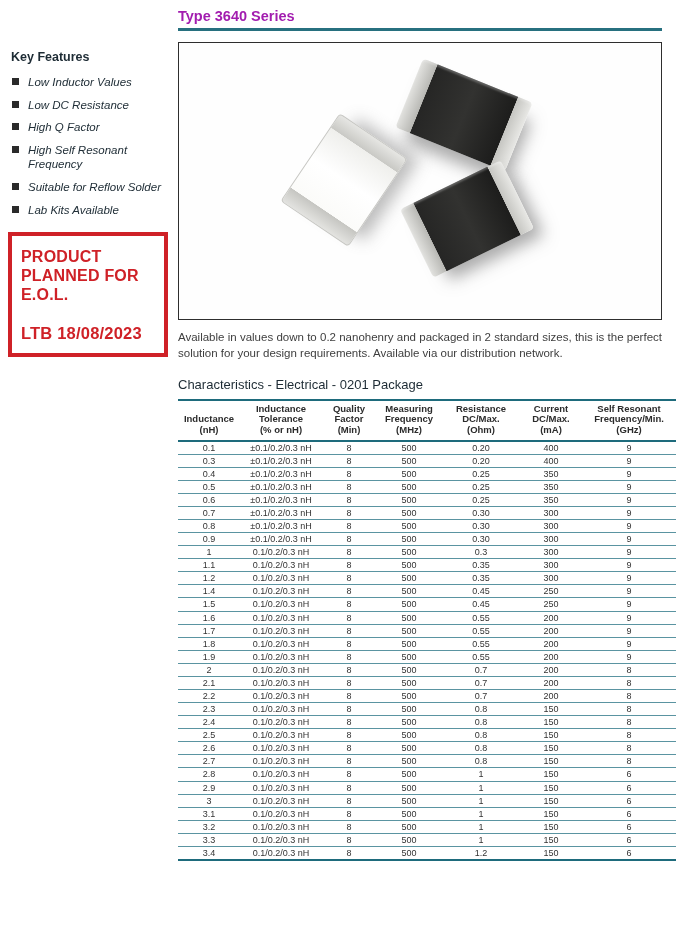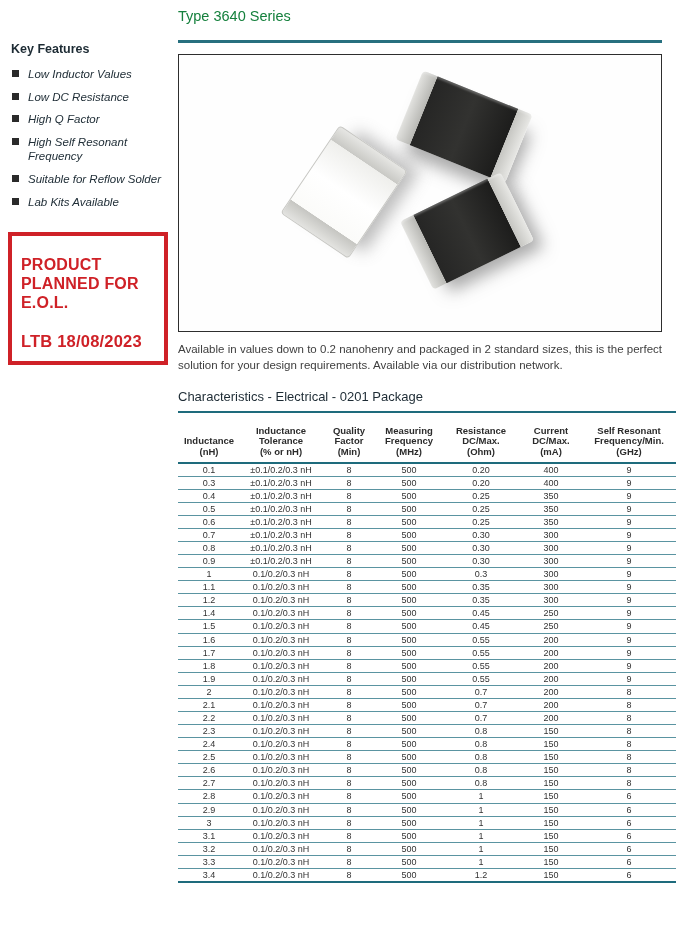--- a/index.html
+++ b/index.html
@@ -5,38 +5,38 @@
   html, body { margin:0; padding:0; }
   body {
     width:685px; height:946px; position:relative; overflow:hidden;
     background:#ffffff;
     font-family:"Liberation Sans", sans-serif;
     color:#222;
   }
 
   
   .sidebar { position:absolute; left:11px; top:42px; width:160px; }
-  .kf-heading { font-size:12.5px; font-weight:bold; color:#1d2b34; margin:0 0 11px 0; }
+  .kf-heading { font-size:12.5px; font-weight:bold; color:#1d2b34; margin:8px 0 11px 0; }
   .kf-list { list-style:none; margin:0; padding:0; }
   .kf-item { position:relative; padding-left:17px; margin-bottom:8px;
              font-size:11.5px; line-height:1.27; color:#212f38;font-style:italic; }
   .bullet { position:absolute; left:1px; top:3px; width:7px; height:7px; background:#2a2a2a; display:block; }
 
   
   .eol-box {
     position:absolute; left:8px; top:232px; width:136px;
-    border:4px solid #cf2127; padding:20px 7px 10px 9px;
+    border:4px solid #cf2127; padding:12px 7px 10px 9px;
     color:#cf2127; font-weight:bold; font-size:16px; line-height:1.18;
     letter-spacing:0.2px;
   }
   .eol-ltb { margin-top:19px; font-size:16.5px; white-space:nowrap; }
 
   
   .main { position:absolute; left:178px; top:8px; width:484px; }
-  .page-title { font-size:14.5px; font-weight:normal; color:#15803d; margin:0 0 16px 0; }
+  .page-title { font-size:14.5px; font-weight:bold; color:#a21caf; margin:0 0 4px 0; }
   .title-rule { height:3px; background:#27707f; }
 
   
   .photo {
     margin-top:11px; height:276px; border:1px solid #2e2e2e;
     position:relative; background:#fefefe; overflow:hidden;
   }
   .chip { position:absolute; border-radius:4px; }
   .chip-black {
     background:linear-gradient(90deg,#e2e2df 0%,#b9b9b5 13%,#262625 13.5%,#323230 50%,#1d1d1c 86.5%,#c6c6c2 87%,#e8e8e5 100%);
@@ -54,21 +54,21 @@
   
   .desc { margin-top:9px; }
   .desc p { font-size:11.5px; color:#3e3e3e; text-align:justify; line-height:1.42; margin:0 0 7px 0; }
 
   
   .char-heading { font-size:13px; font-weight:normal; color:#1d2b34; margin:15px 0 7px 0; }
   table.spec { width:100%; border-collapse:collapse; table-layout:fixed; }
   table.spec th {
     font-size:9.5px; font-weight:bold; color:#2b2b2b;
     white-space:pre-line; vertical-align:bottom; text-align:center;
-    padding:13px 1px 4px; line-height:1.12;
+    padding:3px 1px 4px; line-height:1.12;
     border-top:2px solid #1e6b7c; border-bottom:2px solid #1e6b7c;
     background:#ffffff;
   }
   table.spec td {
     font-size:9px; color:#333; text-align:center;
     padding:1px 2px; line-height:1.12;
     border-bottom:1px solid #5a94a1;
   }
   table.spec tbody tr:last-child td { border-bottom:2px solid #1e6b7c; }
   table.spec th:nth-child(1), table.spec td:nth-child(1) { width:60px; }

